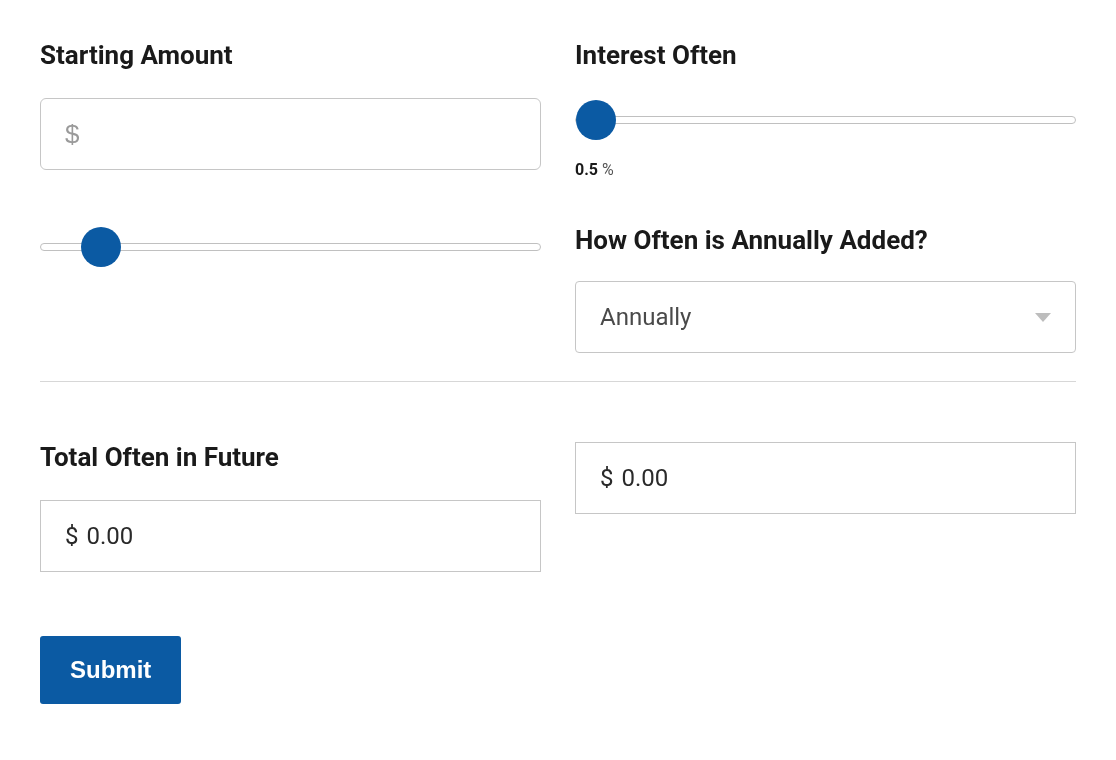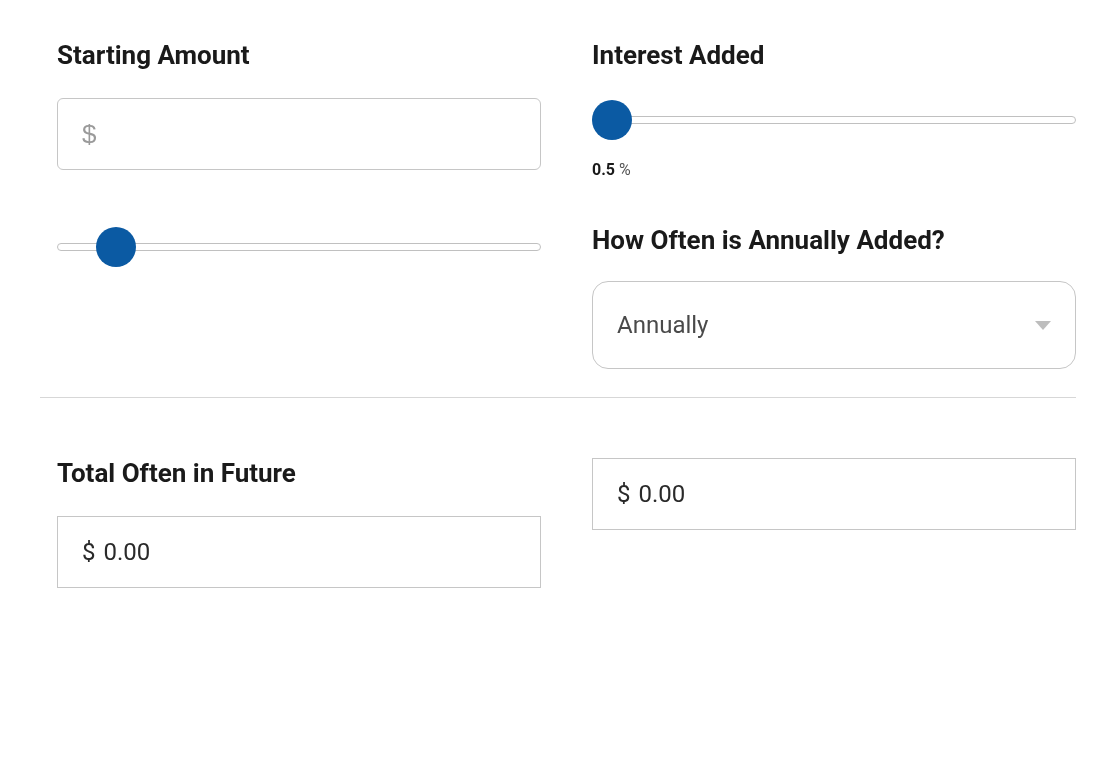--- a/index.html
+++ b/index.html
@@ -13,21 +13,20 @@
     .container {
       padding: 40px 40px 0 40px;
     }
     .row {
       display: flex;
       gap: 34px;
     }
     .col {
       flex: 1;
       min-width: 0;
-      margin-left: 17px;
     }
     .label {
       font-size: 26px;
       font-weight: 700;
       color: #1a1a1a;
       margin-bottom: 28px;
     }
     .text-input {
       width: 100%;
       height: 72px;
@@ -80,23 +79,23 @@
       cursor: grab;
     }
     .slider-value {
       margin-top: 18px;
       font-size: 16px;
       color: #555;
     }
     .slider-value .num { font-weight: 700; color: #1a1a1a; }
     .select {
       width: 100%;
-      height: 88px;
+      height: 72px;
       border: 1px solid #c6c6c6;
-      border-radius: 16px;
+      border-radius: 4px;
       padding: 0 24px;
       font-size: 24px;
       color: #4a4a4a;
       background: #fff;
       display: flex;
       align-items: center;
       justify-content: space-between;
       cursor: pointer;
     }
     .caret {
@@ -138,21 +137,21 @@
       <div class="label">Starting Amount</div>
       <div style="position:relative;">
         <input type="text" class="text-input" placeholder="$" style="">
         <svg class="cursor" style="left:142px; top:14px;" width="22" height="28" viewBox="0 0 22 28">
           <path d="M1 1 L1 22 L6.5 17 L10 26 L13.5 24.5 L10 16 L18 16 Z" fill="#000" stroke="#fff" stroke-width="1.3"></path>
         </svg>
       </div>
     </div>
 
     <div class="col">
-      <div class="label">Interest Added</div>
+      <div class="label">Interest Often</div>
       <div class="slider-wrap">
         <div class="slider-track">
           <div class="slider-thumb" style="left:4%"></div>
         </div>
       </div>
       <div class="slider-value">
         <span class="num">0.5</span> <span>%</span>
       </div>
     </div>
   </div>
@@ -189,14 +188,15 @@
     </div>
 
     <div class="col">
       <div class="readonly-box">
         <span class="readonly-prefix">$</span>
           <span>0.00</span>
       </div>
     </div>
   </div>
 
+  <button class="submit-btn">Submit</button>
 
 </div>
 
 </body></html>

